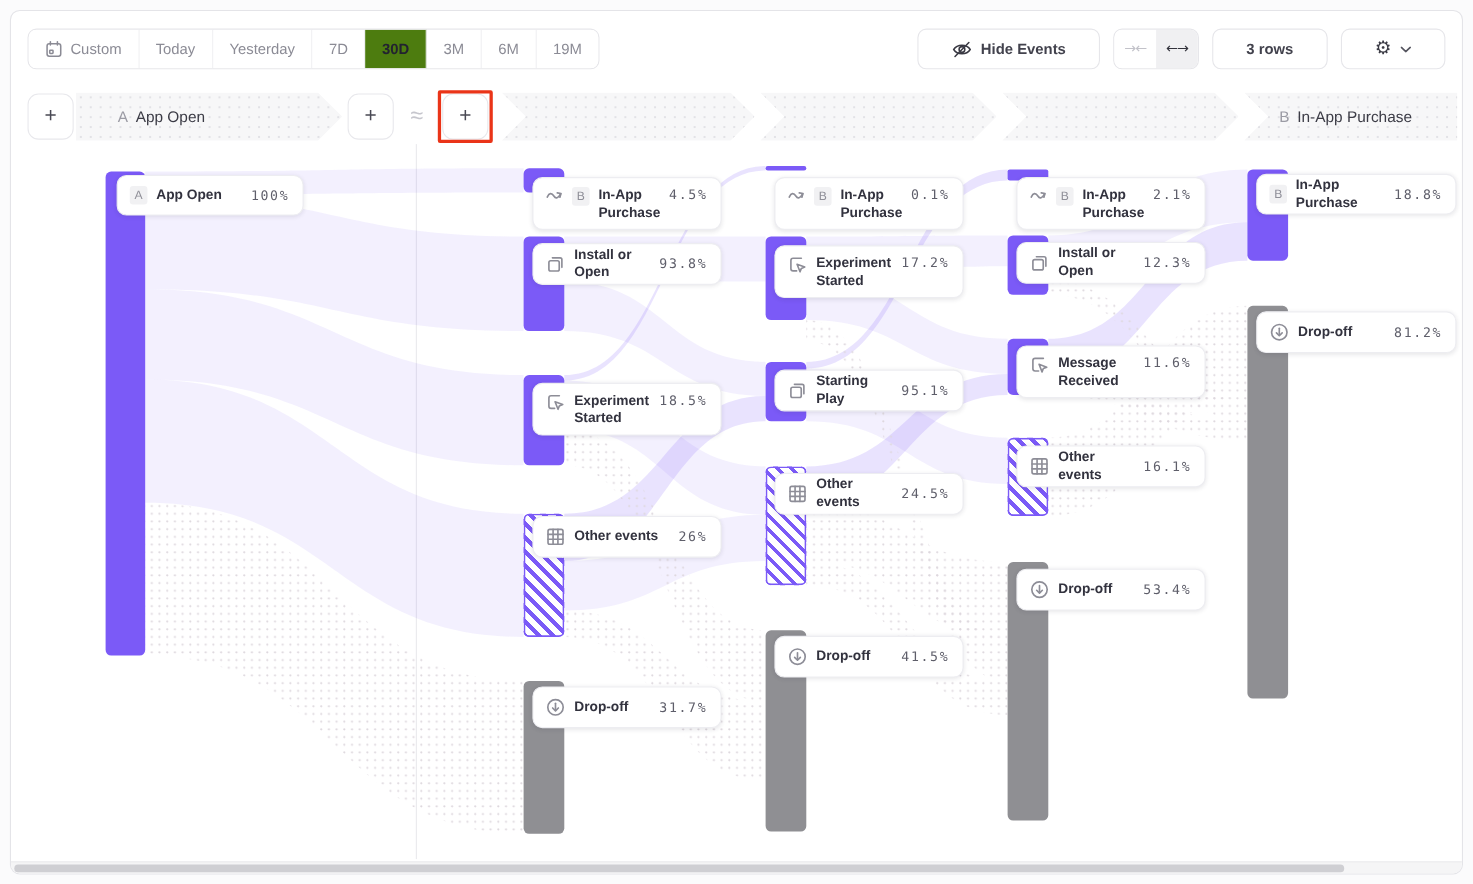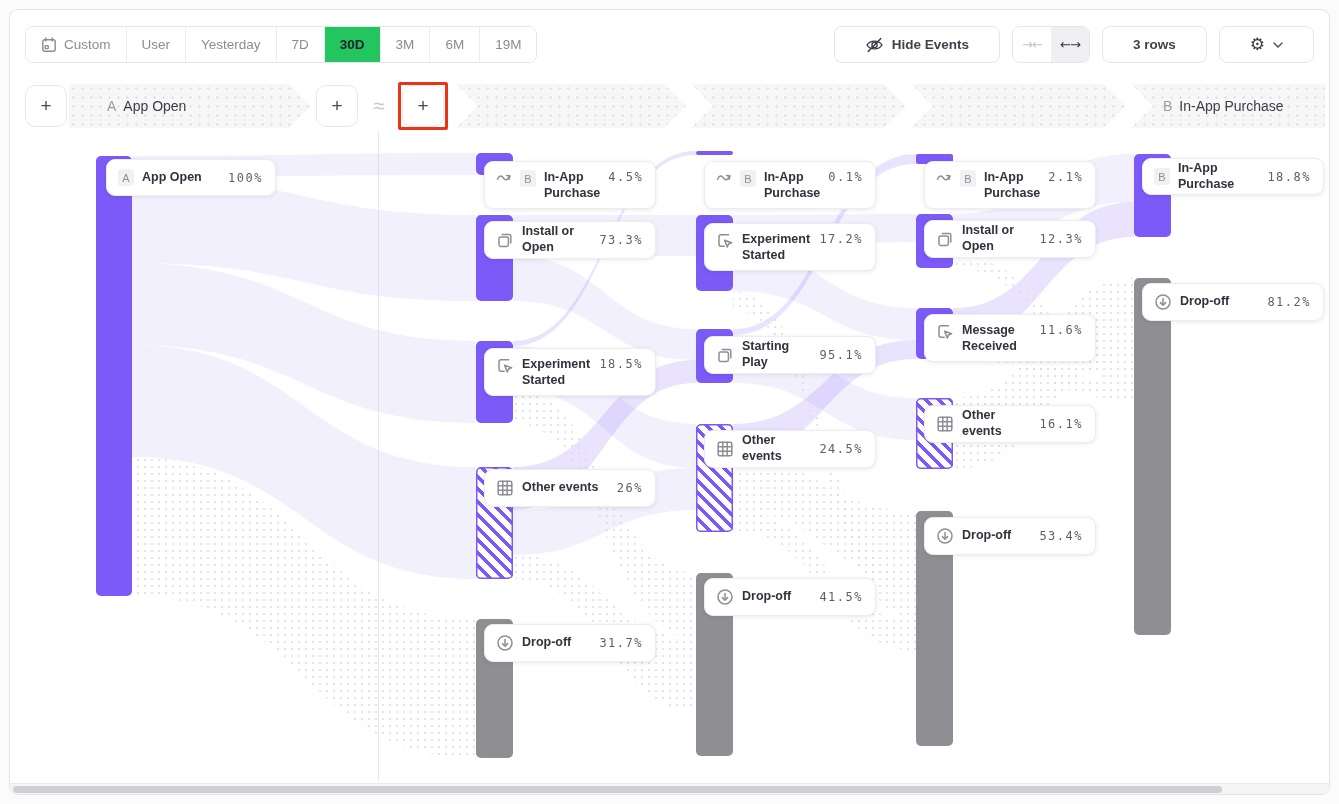--- a/index.html
+++ b/index.html
@@ -4,21 +4,21 @@
 <style>
   * { margin:0; padding:0; box-sizing:border-box; }
   html,body { width:1339px; height:804px; background:#fbfbfc; font-family:"Liberation Sans", sans-serif; overflow:hidden; }
   .app { position:absolute; left:9px; top:9px; width:1321px; height:786px; background:#fff; border:1px solid #e4e4e8; border-radius:9px; overflow:hidden; }
 
   
   .toolbar { position:absolute; left:15px; right:15px; top:16px; height:37px; display:flex; justify-content:space-between; align-items:center; }
   .date-picker { display:flex; height:37px; border:1px solid #e6e6ea; border-radius:8px; overflow:hidden; background:#fff; }
   .date-item { display:flex; align-items:center; gap:7px; padding:0 15px; font-size:13.5px; color:#8b8b95; background:#fff; border:none; border-right:1px solid #ededf0; cursor:pointer; font-family:"Liberation Sans",sans-serif; white-space:nowrap; }
   .date-item:last-child { border-right:none; }
-  .date-item.active { background:#22c55e; color:#222230; font-weight:700;align-items:center; }
+  .date-item.active { background:#4d7c0f; color:#222230; font-weight:700;align-items:center; }
   .toolbar-right { display:flex; gap:12px; align-items:center; }
   .tb-btn { display:flex; align-items:center; gap:8px; height:37px; padding:0 30px; border:1px solid #e6e6ea; border-radius:8px; background:#fff; font-size:13.5px; font-weight:600; color:#42424d; cursor:pointer; font-family:"Liberation Sans",sans-serif; white-space:nowrap; }
   .seg { display:flex; height:37px; border:1px solid #e6e6ea; border-radius:8px; overflow:hidden; background:#fff; }
   .seg-item { width:38px; display:flex; align-items:center; justify-content:center; font-size:13px; letter-spacing:-1px; border:none; background:#fff; cursor:pointer; color:#c2c2c9; font-family:"DejaVu Sans",sans-serif; }
   .seg-item.active { background:#f0f0f2; color:#32323b; }
   .icon { display:inline-flex; align-items:center; justify-content:center; }
   .gear-glyph { font-family:"DejaVu Sans",sans-serif; font-size:17px; color:#3a3a44; line-height:1; }
 
   
   .plus-btn { position:absolute; width:42px; height:42px; border:1px solid #e8e8ec; border-radius:10px; background:#fff; font-size:19px; color:#4a4a54; display:flex; align-items:center; justify-content:center; cursor:pointer; }
@@ -60,21 +60,21 @@
             <svg width="16" height="16" viewBox="0 0 16 16" fill="none" stroke="#8b8b95" stroke-width="1.4" stroke-linecap="round">
               <rect x="1.8" y="2.8" width="12.4" height="11.4" rx="2"></rect>
               <line x1="4.8" y1="1" x2="4.8" y2="4"></line>
               <line x1="11.2" y1="1" x2="11.2" y2="4"></line>
               <rect x="4.2" y="8.6" width="3" height="3" rx="0.6"></rect>
             </svg>
           </span>
           <span>Custom</span>
         </button>
         <button class="date-item">
-          <span>User</span>
+          <span>Today</span>
         </button>
         <button class="date-item">
           <span>Yesterday</span>
         </button>
         <button class="date-item">
           <span>7D</span>
         </button>
         <button class="date-item active">
           <span>30D</span>
         </button>
@@ -193,21 +193,21 @@
       </div>
       <div class="bar solid" style="left: 466px; top: 205px; width: 37px; height: 86px;"></div>
       <div class="node-card" style="left: 474px; top: 211px; width: 172px; height: 38px;">
         <span class="node-icon">
           <svg width="18" height="18" viewBox="0 0 18 18" fill="none" stroke="#8d8d97" stroke-width="1.5" stroke-linecap="round" stroke-linejoin="round">
             <path d="M6.2 3.4 h7 a1.6 1.6 0 0 1 1.6 1.6 v7"></path>
             <rect x="3" y="6" width="9.4" height="9.4" rx="1.6"></rect>
           </svg>
         </span>
         <span class="node-label">Install or Open</span>
-        <span class="node-pct">73.3%</span>
+        <span class="node-pct">93.8%</span>
       </div>
       <div class="bar solid" style="left: 466px; top: 331px; width: 37px; height: 82px;"></div>
       <div class="node-card two" style="left: 474px; top: 338px; width: 172px; height: 48px;">
         <span class="node-icon">
           <svg width="18" height="18" viewBox="0 0 18 18" fill="none" stroke="#8d8d97" stroke-width="1.5" stroke-linecap="round" stroke-linejoin="round">
             <path d="M12.5 2.8 H5 a2 2 0 0 0 -2 2 v7.5 a2 2 0 0 0 2 2 h3.2"></path>
             <path d="M8.6 8.2 l7 2.6 -3.1 1.2 -1.2 3.1 Z"></path>
           </svg>
         </span>
         <span class="node-label">Experiment Started</span>

